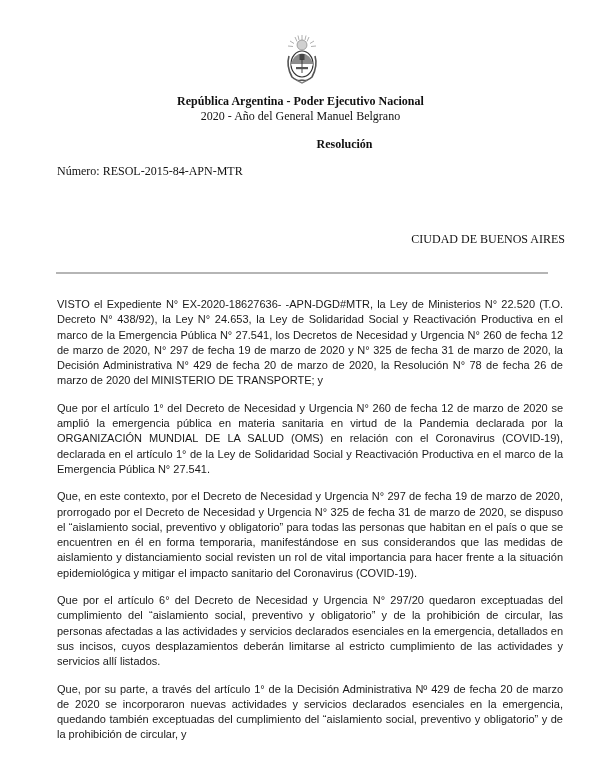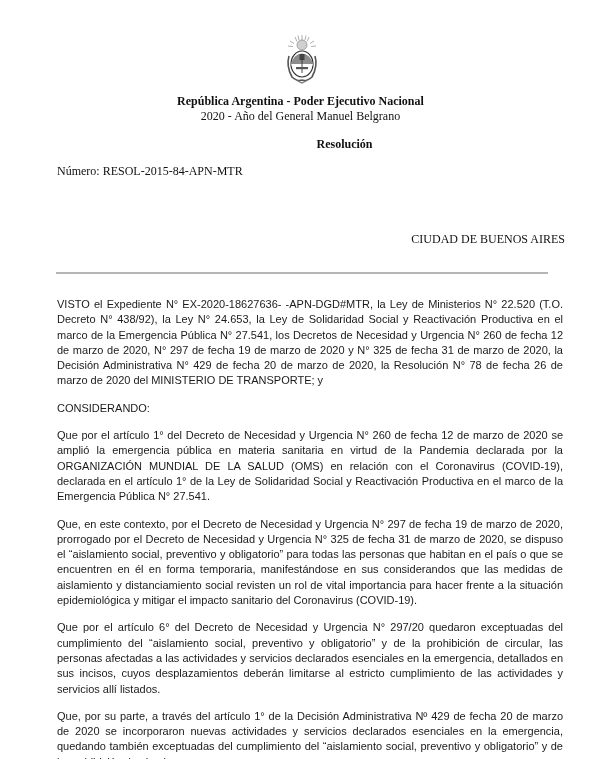--- a/index.html
+++ b/index.html
@@ -160,20 +160,19 @@
 
   <div class="place-date serif">
     <div>CIUDAD DE BUENOS AIRES</div>
   </div>
 
 
   <div class="rule"></div>
 
   <div class="body-text sans">
     <p>VISTO el Expediente N° EX-2020-18627636- -APN-DGD#MTR, la Ley de Ministerios N° 22.520 (T.O. Decreto N° 438/92), la Ley N° 24.653, la Ley de Solidaridad Social y Reactivación Productiva en el marco de la Emergencia Pública N° 27.541, los Decretos de Necesidad y Urgencia N° 260 de fecha 12 de marzo de 2020, N° 297 de fecha 19 de marzo de 2020 y N° 325 de fecha 31 de marzo de 2020, la Decisión Administrativa N° 429 de fecha 20 de marzo de 2020, la Resolución N° 78 de fecha 26 de marzo de 2020 del MINISTERIO DE TRANSPORTE; y</p>
-    <p>CONSIDERANDO:</p>
     <p>Que por el artículo 1° del Decreto de Necesidad y Urgencia N° 260 de fecha 12 de marzo de 2020 se amplió la emergencia pública en materia sanitaria en virtud de la Pandemia declarada por la ORGANIZACIÓN MUNDIAL DE LA SALUD (OMS) en relación con el Coronavirus (COVID-19), declarada en el artículo 1° de la Ley de Solidaridad Social y Reactivación Productiva en el marco de la Emergencia Pública N° 27.541.</p>
     <p>Que, en este contexto, por el Decreto de Necesidad y Urgencia N° 297 de fecha 19 de marzo de 2020, prorrogado por el Decreto de Necesidad y Urgencia N° 325 de fecha 31 de marzo de 2020, se dispuso el “aislamiento social, preventivo y obligatorio” para todas las personas que habitan en el país o que se encuentren en él en forma temporaria, manifestándose en sus considerandos que las medidas de aislamiento y distanciamiento social revisten un rol de vital importancia para hacer frente a la situación epidemiológica y mitigar el impacto sanitario del Coronavirus (COVID-19).</p>
     <p>Que por el artículo 6° del Decreto de Necesidad y Urgencia N° 297/20 quedaron exceptuadas del cumplimiento del “aislamiento social, preventivo y obligatorio” y de la prohibición de circular, las personas afectadas a las actividades y servicios declarados esenciales en la emergencia, detallados en sus incisos, cuyos desplazamientos deberán limitarse al estricto cumplimiento de las actividades y servicios allí listados.</p>
     <p>Que, por su parte, a través del artículo 1° de la Decisión Administrativa Nº 429 de fecha 20 de marzo de 2020 se incorporaron nuevas actividades y servicios declarados esenciales en la emergencia, quedando también exceptuadas del cumplimiento del “aislamiento social, preventivo y obligatorio” y de la prohibición de circular, y</p>
   </div>
 
 </div>
 
 </body></html>

